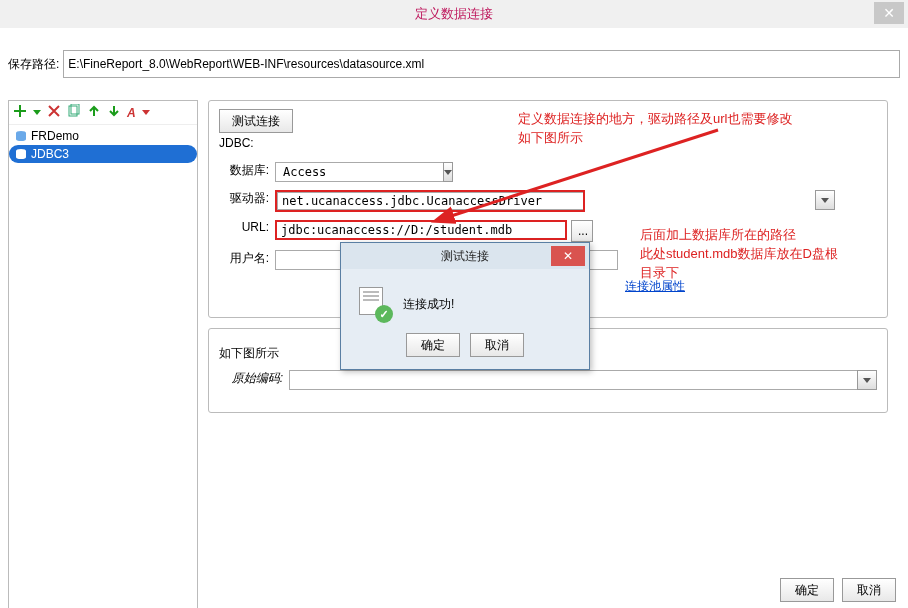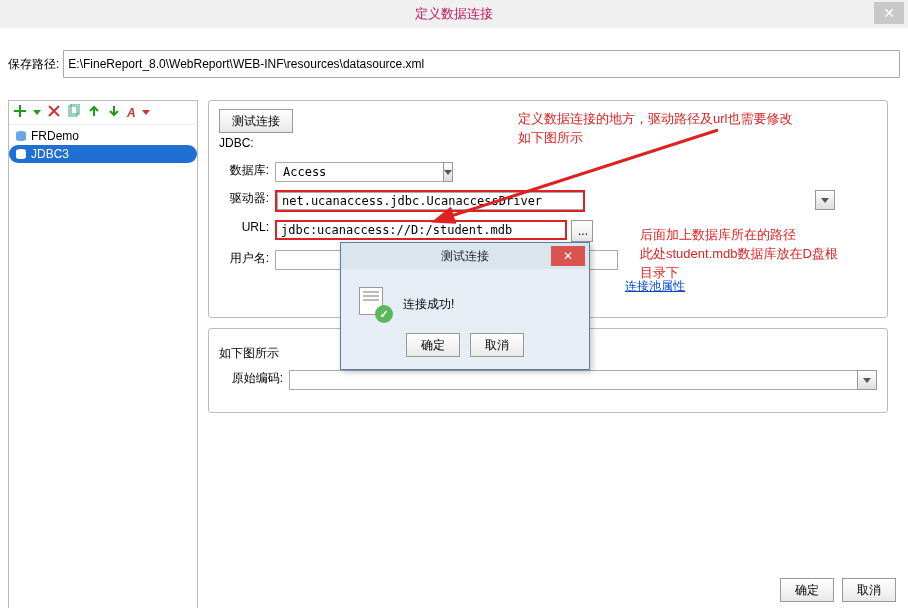--- a/index.html
+++ b/index.html
@@ -164,21 +164,21 @@
           <a class="link">连接池属性</a>
         </div>
       </div>
     </div>
 
     <div class="panel2">
       <div class="frow">
         <div style="width:64px">如下图所示</div>
       </div>
       <div class="frow">
-        <div style="width:64px; text-align:right; margin-right:6px;">原始编码:</div>
+        <div style="width:64px; text-align:right; margin-right:6px;font-style:italic;">原始编码:</div>
         <div class="combo-full">
           <input value="" style="">
           <div class="arrow dd">
               <div class="tri"></div>
             </div>
         </div>
       </div>
     </div>
 
     <svg class="arrow-svg" style="left:230px; top:12px;" width="310" height="120">

